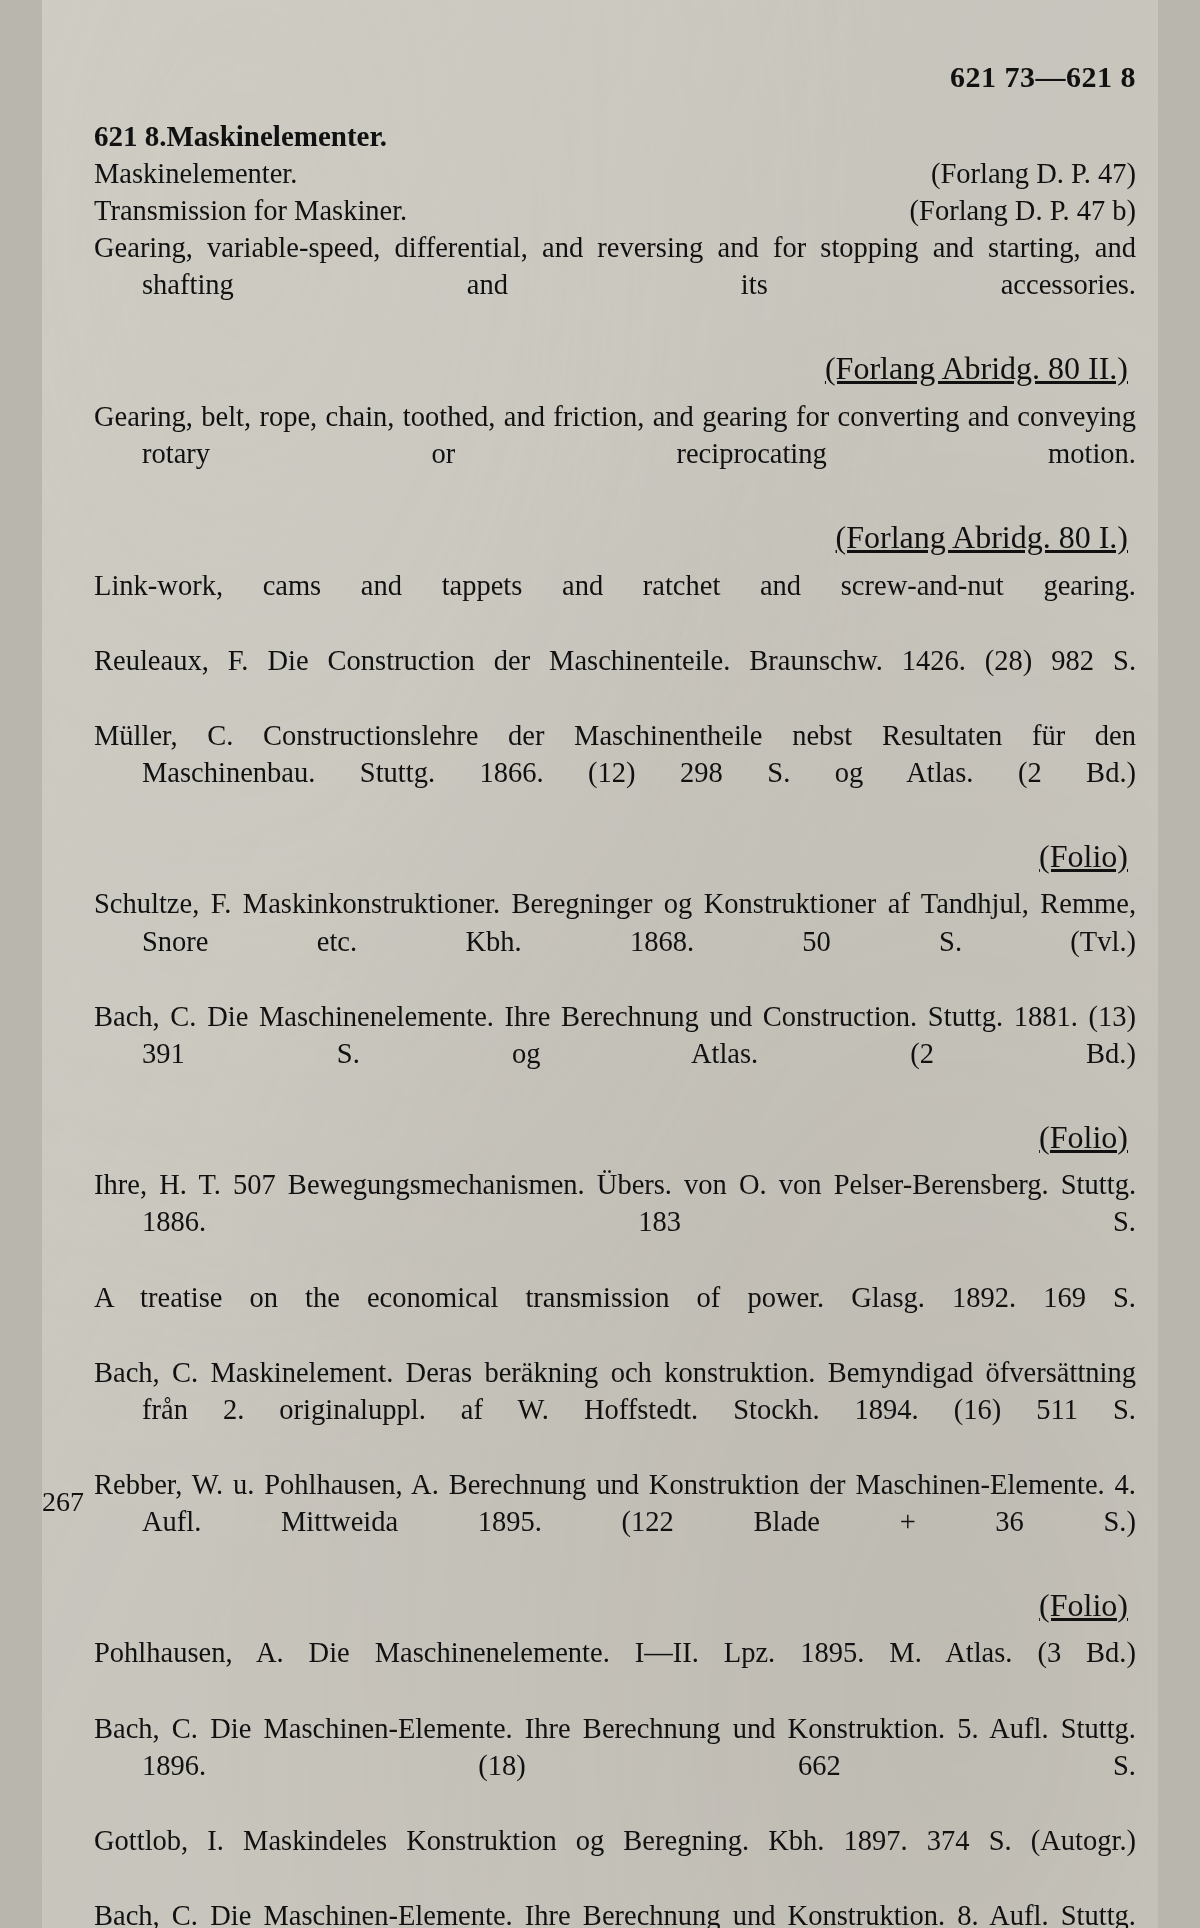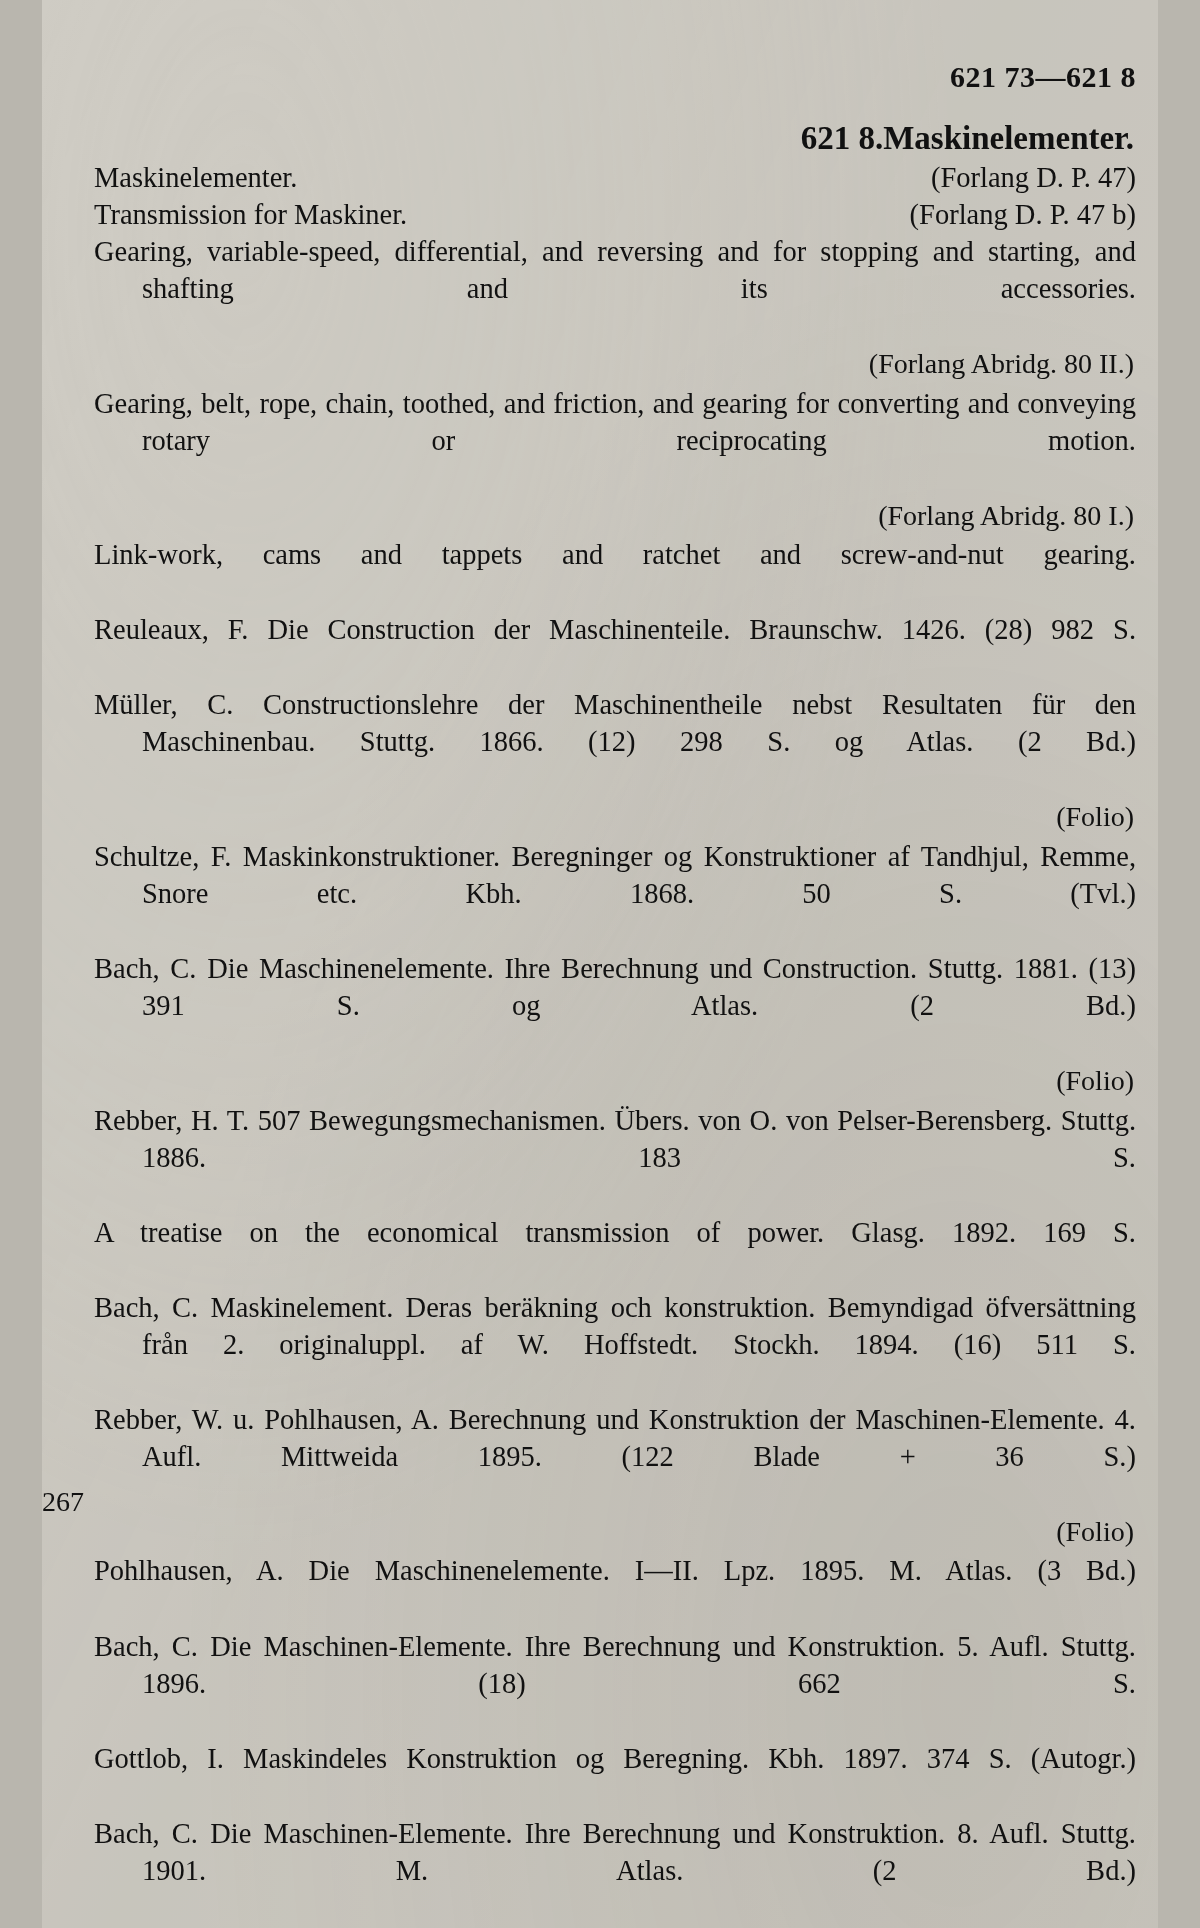--- a/index.html
+++ b/index.html
@@ -39,48 +39,49 @@
   .running-head {
     text-align: right;
     font-weight: bold;
     font-size: 30px;
     letter-spacing: .5px;
     padding-right: 56px;
     margin-bottom: 26px;
   }
   .colhead {
     display: flex;
-    justify-content: flex-end;
+    justify-content: flex-start;
     align-items: baseline;
     padding: 0 58px 0 0;
     font-weight: bold;
-    font-size: 33px;
+    font-size: 29px;
     margin-bottom: 2px;
   }
   .entry {
     font-size: 28.5px;
     line-height: 1.30;
     margin: 0 0 1px 0;
     padding-left: 48px;
     text-indent: -48px;
     padding-right: 56px;
   }
   .entry.j { text-align: justify; }
   .entry.j::after {
     content: "";
     display: inline-block;
     width: 100%;
   }
   .au { font-weight: normal; }
   .line-right {
     text-align: right;
-    font-size: 28px;
+    font-size: 32px;
     line-height: 1.30;
     padding-right: 56px;
-    margin: 2px;
+    margin: 8px;
+    text-decoration: underline;
   }
   .two-col-line {
     display: flex;
     justify-content: space-between;
     font-size: 28.5px;
     line-height: 1.30;
     padding-right: 56px;
     margin: 0;
   }
   .folio {
@@ -120,21 +121,21 @@
         <div class="line-right">(Forlang Abridg. 80 II.)</div>
         <p class="entry j"><span>Gearing, belt, rope, chain, toothed, and friction, and gearing for converting and conveying rotary or reciprocating motion.</span></p>
         <div class="line-right">(Forlang Abridg. 80 I.)</div>
         <p class="entry j"><span>Link-work, cams and tappets and ratchet and screw-and-nut gearing.</span></p>
         <p class="entry j"><span class="au">Reuleaux, F.</span> <span>Die Construction der Maschinenteile. Braunschw. 1426. (28) 982 S.</span></p>
         <p class="entry j"><span class="au">Müller, C.</span> <span>Constructionslehre der Maschinentheile nebst Resultaten für den Maschinenbau. Stuttg. 1866. (12) 298 S. og Atlas. (2 Bd.)</span></p>
         <div class="line-right">(Folio)</div>
         <p class="entry j"><span class="au">Schultze, F.</span> <span>Maskinkonstruktioner. Beregninger og Konstruktioner af Tandhjul, Remme, Snore etc. Kbh. 1868. 50 S. (Tvl.)</span></p>
         <p class="entry j"><span class="au">Bach, C.</span> <span>Die Maschinenelemente. Ihre Berechnung und Construction. Stuttg. 1881. (13) 391 S. og Atlas. (2 Bd.)</span></p>
         <div class="line-right">(Folio)</div>
-        <p class="entry j"><span class="au">Rebber, H. T.</span> <span>507 Bewegungsmechanismen. Übers. von O. von Pelser-Berensberg. Stuttg. 1886. 183 S.</span></p>
+        <p class="entry j"><span class="au">Ihre, H. T.</span> <span>507 Bewegungsmechanismen. Übers. von O. von Pelser-Berensberg. Stuttg. 1886. 183 S.</span></p>
         <p class="entry j"><span>A treatise on the economical transmission of power. Glasg. 1892. 169 S.</span></p>
         <p class="entry j"><span class="au">Bach, C.</span> <span>Maskinelement. Deras beräkning och konstruktion. Bemyndigad öfversättning från 2. originaluppl. af W. Hoffstedt. Stockh. 1894. (16) 511 S.</span></p>
         <p class="entry j"><span class="au">Rebber, W. u. Pohlhausen, A.</span> <span>Berechnung und Konstruktion der Maschinen-Elemente. 4. Aufl. Mittweida 1895. (122 Blade + 36 S.)</span></p>
         <div class="line-right">(Folio)</div>
         <p class="entry j"><span class="au">Pohlhausen, A.</span> <span>Die Maschinenelemente. I—II. Lpz. 1895. M. Atlas. (3 Bd.)</span></p>
         <p class="entry j"><span class="au">Bach, C.</span> <span>Die Maschinen-Elemente. Ihre Berechnung und Konstruktion. 5. Aufl. Stuttg. 1896. (18) 662 S.</span></p>
         <p class="entry j"><span class="au">Gottlob, I.</span> <span>Maskindeles Konstruktion og Beregning. Kbh. 1897. 374 S. (Autogr.)</span></p>
         <p class="entry j"><span class="au">Bach, C.</span> <span>Die Maschinen-Elemente. Ihre Berechnung und Konstruktion. 8. Aufl. Stuttg. 1901. M. Atlas. (2 Bd.)</span></p>
       </div>
 

